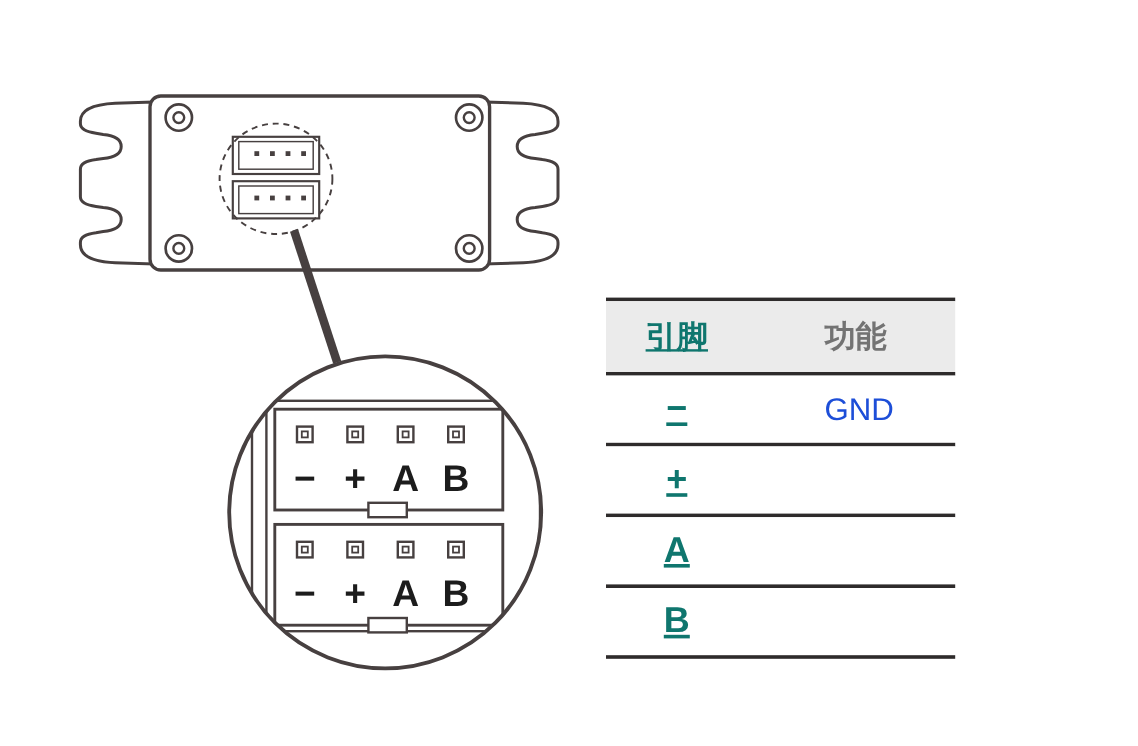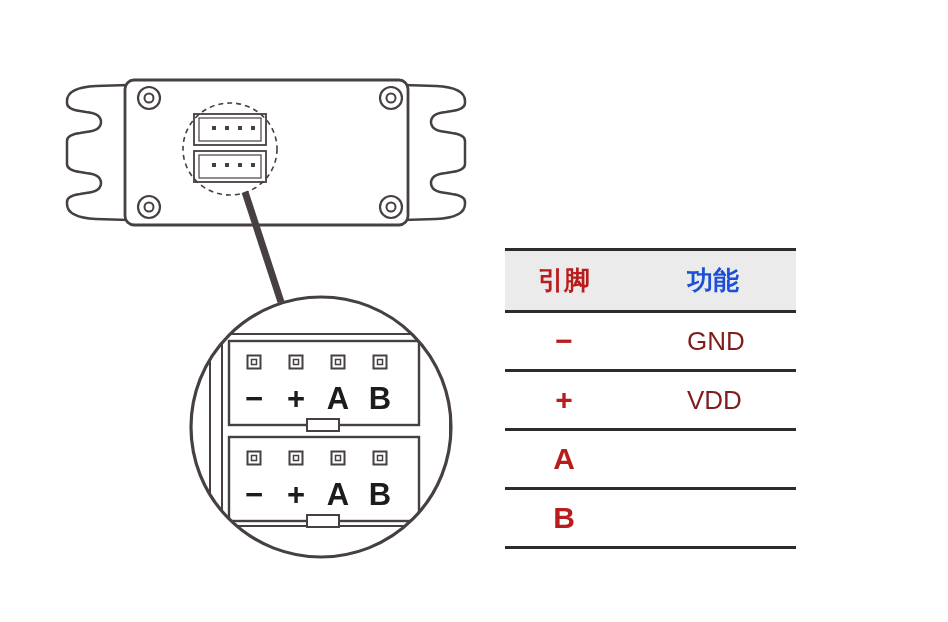--- a/index.html
+++ b/index.html
@@ -32,29 +32,30 @@
     height:62px;
     background:#ebebeb;
     font-weight:bold;
     font-size:26px;
   }
   .col-pin{
     width:118px;
     text-align:center;
     font-weight:800;
     font-size:30px;
-    color:#b91c1c;
+    color:#0f766e;
+    text-decoration:underline;
   }
   .t-row.header .col-pin{font-size:26px;font-weight:bold;}
   .col-func{
     padding-left:64px;
     font-size:26px;
-    color:#7f1d1d;
+    color:#1d4ed8;
   }
-  .t-row.header .col-func{font-weight:bold;color:#1d4ed8;}
+  .t-row.header .col-func{font-weight:bold;color:#737373;}
 </style>
 </head>
 <body>
 
 <div class="canvas">
 
   <svg class="diagram-svg" width="948" height="622" viewBox="0 0 948 622">
     <defs>
       <clipPath id="magClip">
           <circle cx="321" cy="427" r="130"></circle>
@@ -173,21 +174,20 @@
     <div class="t-row header">
       <div class="col-pin">引脚</div>
       <div class="col-func">功能</div>
     </div>
     <div class="t-row">
       <div class="col-pin">−</div>
       <div class="col-func">GND</div>
     </div>
     <div class="t-row">
       <div class="col-pin">+</div>
-      <div class="col-func">VDD</div>
     </div>
     <div class="t-row">
       <div class="col-pin">A</div>
     </div>
     <div class="t-row">
       <div class="col-pin">B</div>
     </div>
   </div>
 
 </div>

